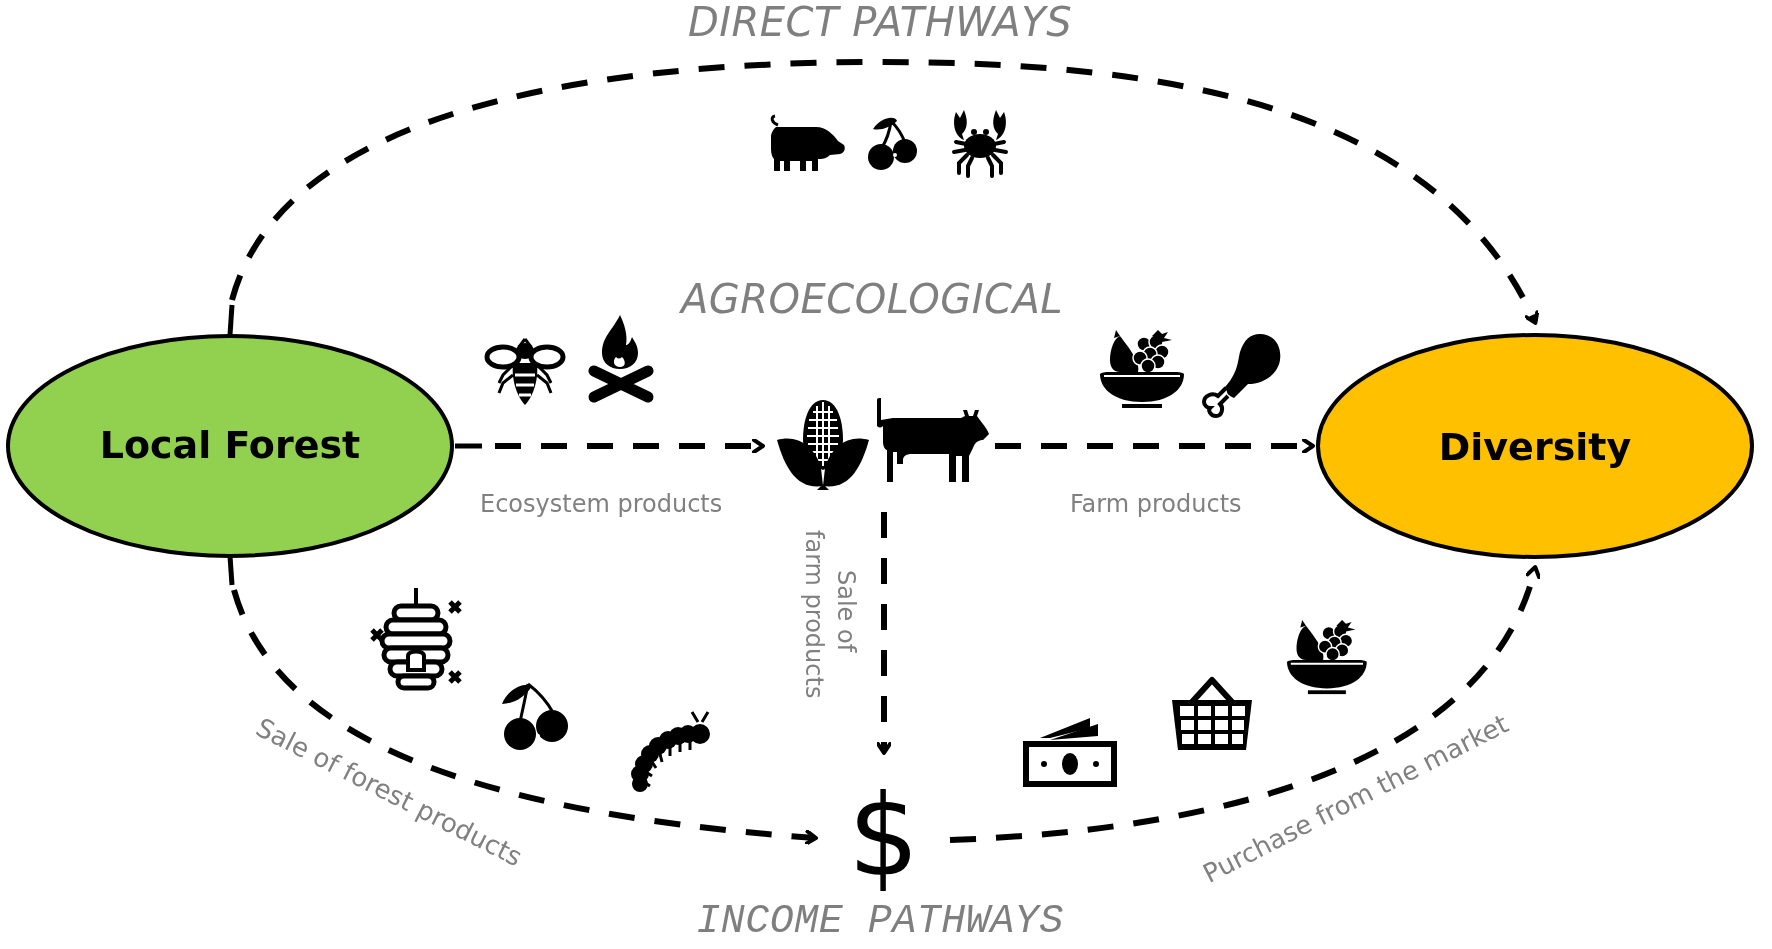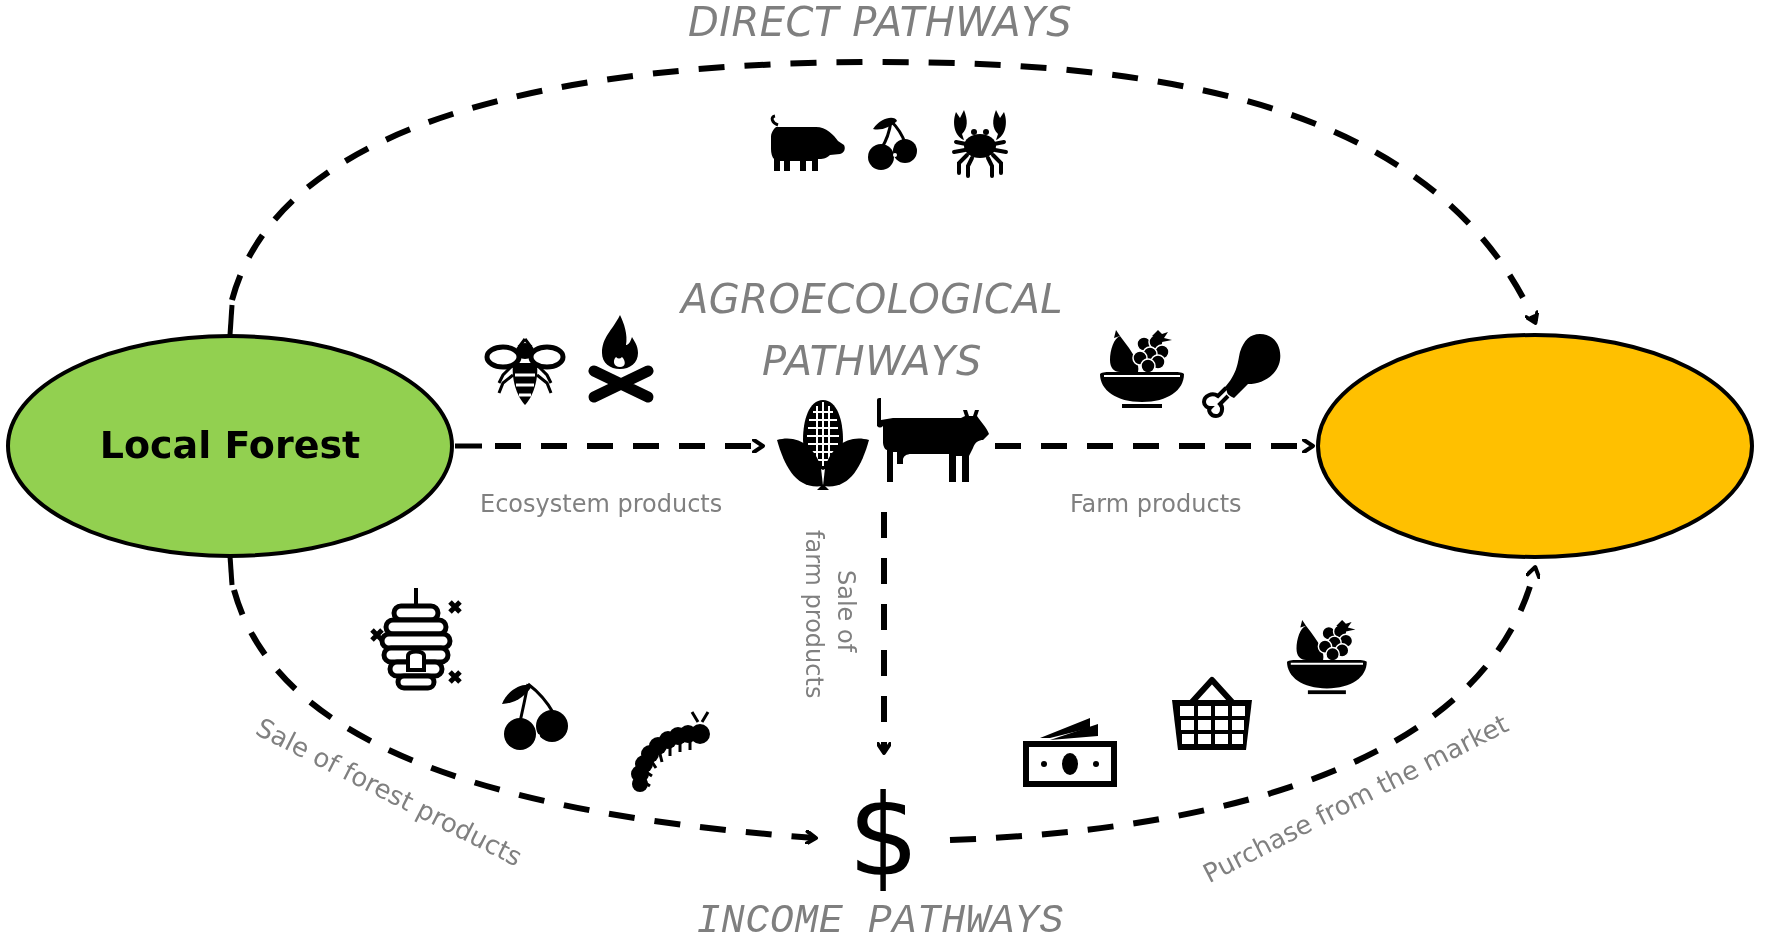--- a/index.html
+++ b/index.html
@@ -1,18 +1,18 @@
 <!DOCTYPE html>
 <html><head>
   <meta charset="utf-8">
   <style>
     html, body { margin: 0; padding: 0; background: #ffffff; }
     body { width: 1772px; height: 949px; position: relative; overflow: hidden; font-family: "Liberation Sans", "DejaVu Sans", sans-serif; }
     #diagram { position: absolute; left: 0; top: 0; width: 1772px; height: 949px; }
-    .pathway-title { position: absolute; font-style: italic; color: #7f7f7f; font-size: 40px; letter-spacing: 0.5px; white-space: nowrap; transform: translateX(-50%); text-align: center; line-height: 1.12; font-family: "DejaVu Sans", "Liberation Sans", sans-serif; font-weight: normal; transform-origin: center; }
+    .pathway-title { position: absolute; font-style: italic; color: #7f7f7f; font-size: 40px; letter-spacing: 0.5px; white-space: nowrap; transform: translateX(-50%); text-align: left; line-height: 1.12; font-family: "DejaVu Sans", "Liberation Sans", sans-serif; font-weight: normal; transform-origin: center; }
     .edge-label { position: absolute; color: #808080; font-size: 24px; white-space: nowrap; font-family: "DejaVu Sans", "Liberation Sans", sans-serif; }
     .node-label { position: absolute; font-weight: bold; color: #000; text-align: center; font-family: "DejaVu Sans", "Liberation Sans", sans-serif; transform: translate(-50%, -50%); line-height: 1.35; }
   </style>
 </head>
 <body>
 
 <svg id="diagram" width="1772" height="949" viewBox="0 0 1772 949" xmlns="http://www.w3.org/2000/svg">
   <defs>
     <marker id="arrow" markerWidth="14" markerHeight="14" refX="10" refY="7" orient="auto" markerUnits="userSpaceOnUse">
       <path d="M2,1 L11,7 L2,13" fill="none" stroke="#000" stroke-width="4" stroke-linecap="round" stroke-linejoin="round"></path>
@@ -198,28 +198,28 @@
     <path d="M0,44 c2,-2 8,-2 10,-2 h64 c2,0 8,0 10,2 c0,16 -16,28 -42,28 c-26,0 -42,-12 -42,-28 z" fill="#000"></path>
     <path d="M4,46 h76" stroke="#fff" stroke-width="2"></path>
     <rect x="22" y="74" width="40" height="4" fill="#000"></rect>
   </g>
 </svg>
 
 <div class="pathway-title" style="left:880px; top:0px;">DIRECT PATHWAYS</div>
 
 <div class="pathway-title" style="left:872px; top:268px; line-height:62px;">
   <div>AGROECOLOGICAL</div>
-  <div>PATHWAYS</div>
 </div>
 
 <div class="pathway-title" style="left:880px; top:900px;font-family:Liberation Mono, monospace;">INCOME PATHWAYS</div>
 
 <div class="node-label" style="left:230px; top:446px; font-size:38px;">Local Forest</div>
 
 <div class="node-label" style="left:1535px; top:448px; font-size:38px;">
+  <div>Diversity</div>
 </div>
 
 <div class="edge-label" style="left:480px; top:490px;">Ecosystem products</div>
 
 <div class="edge-label" style="left:1070px; top:490px;">Farm products</div>
 
 <div class="edge-label" style="left:792px; top:530px; transform-origin:0 0; transform:translate(70px,0) rotate(90deg); line-height:32px;">
   <div style="text-align:left; padding-left:40px;">Sale of</div>
   <div>farm products</div>
 </div>

